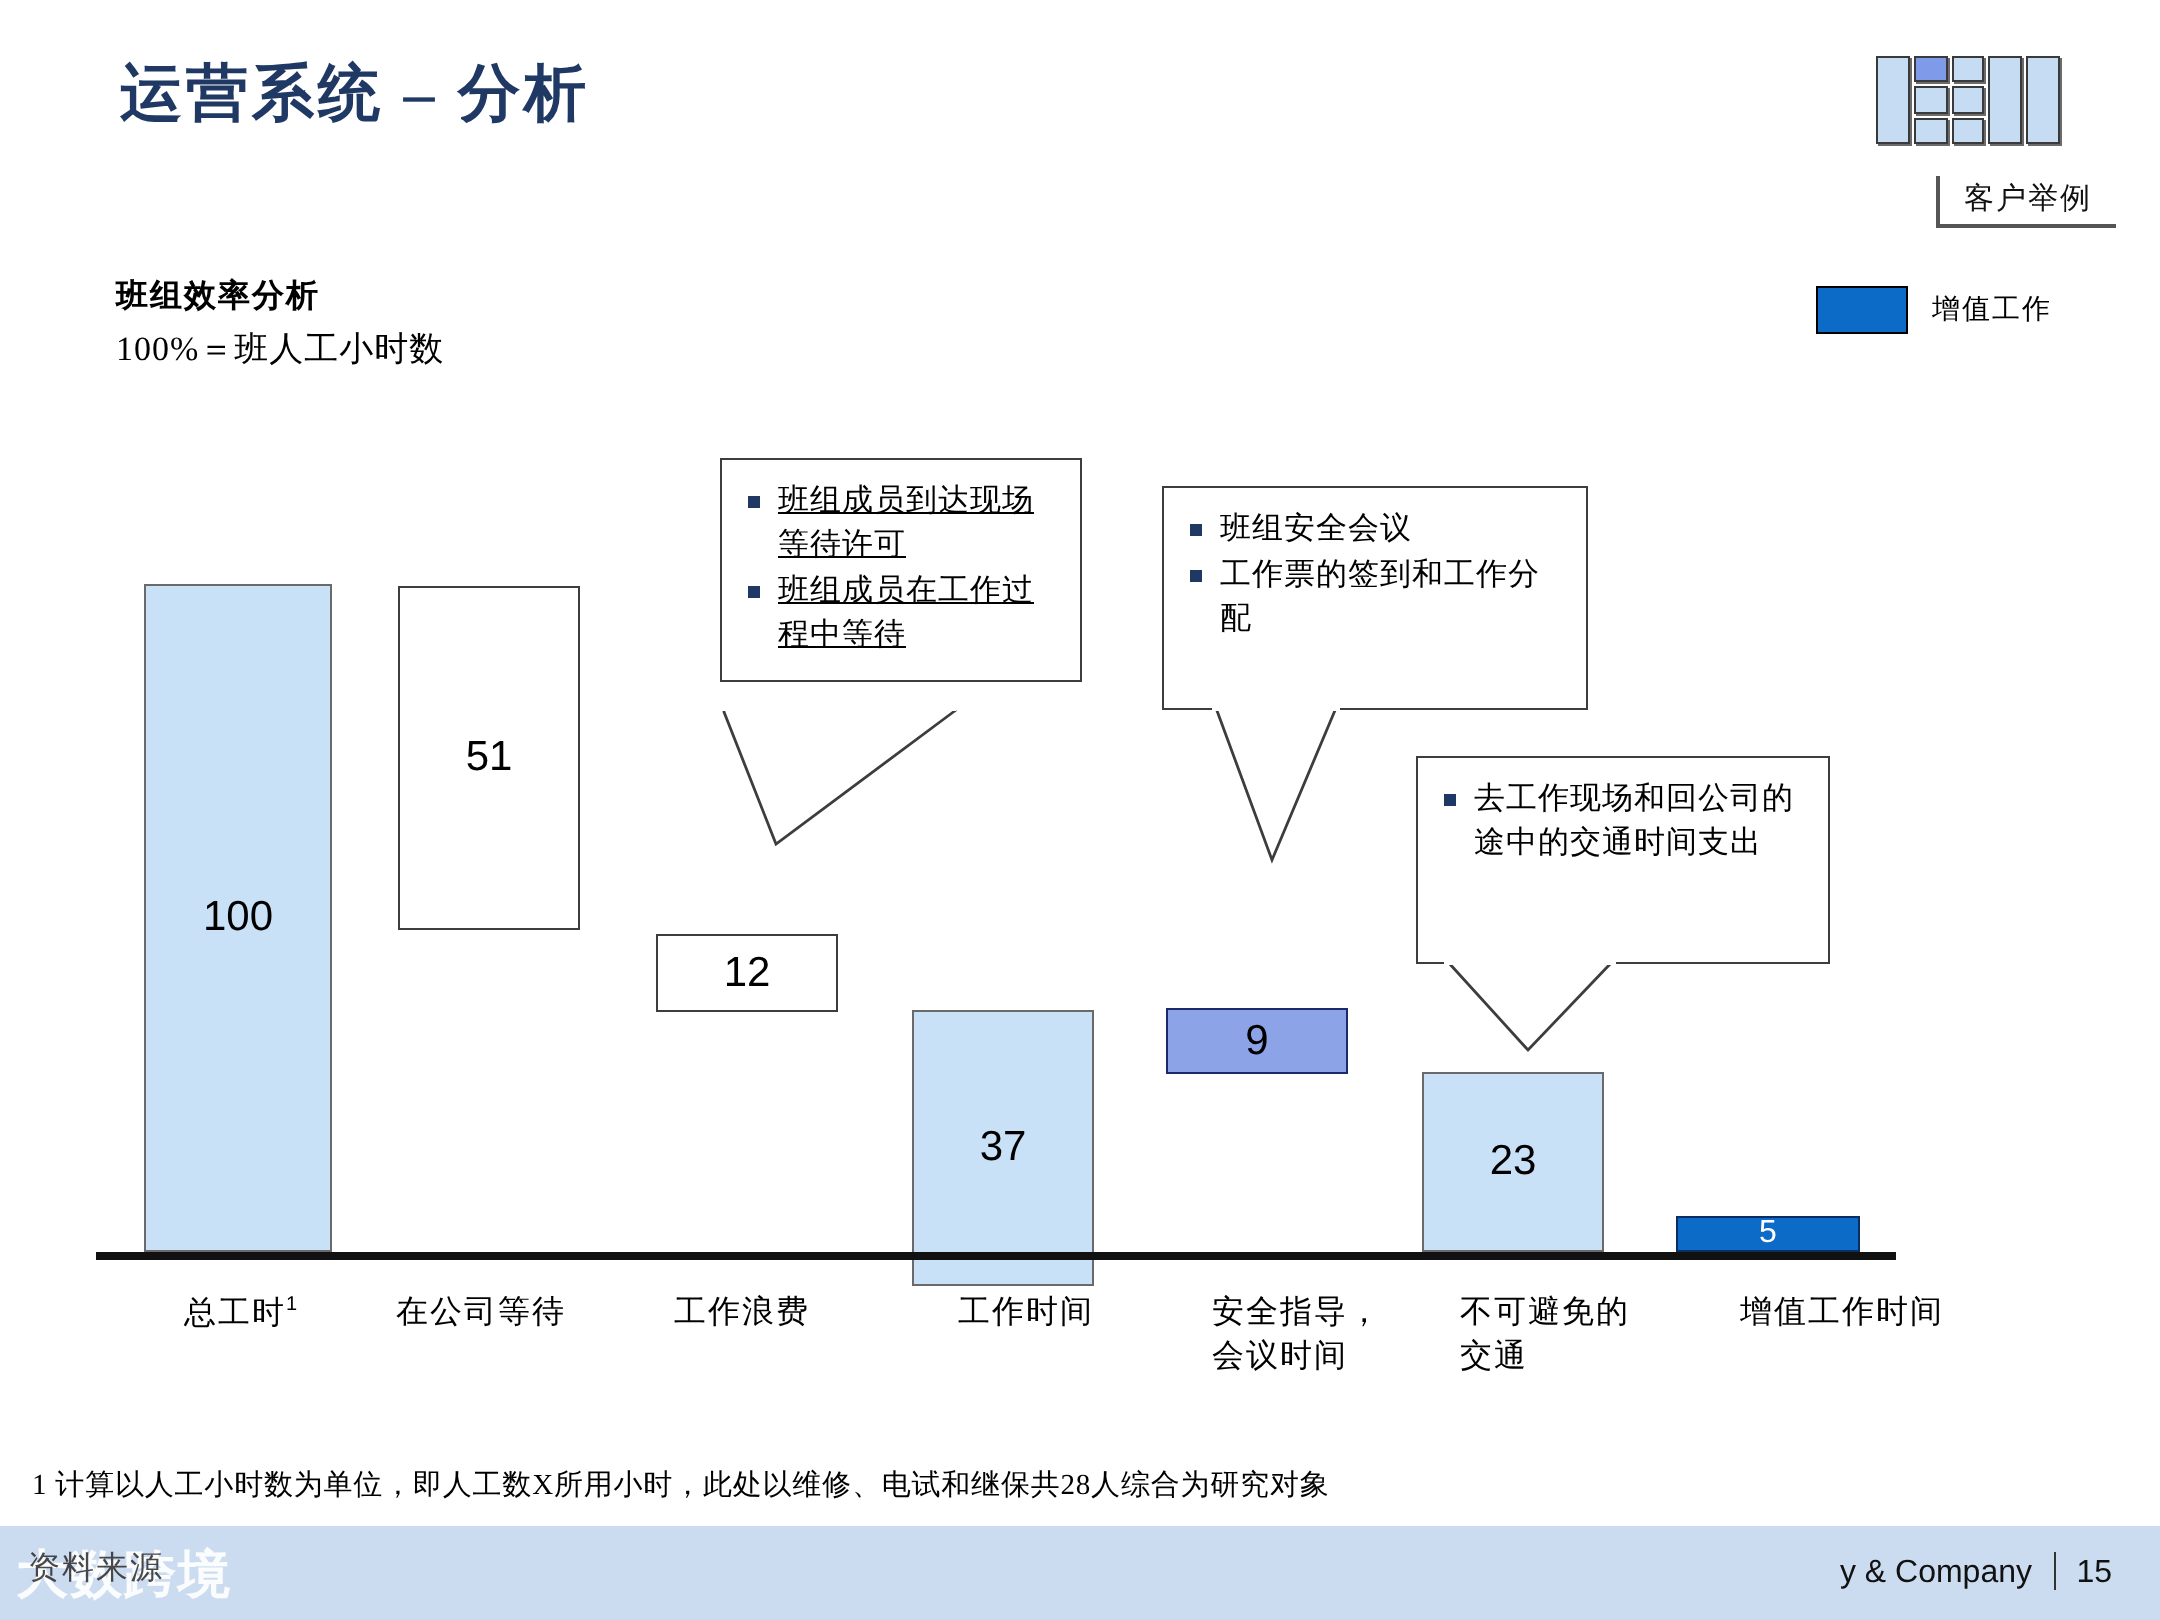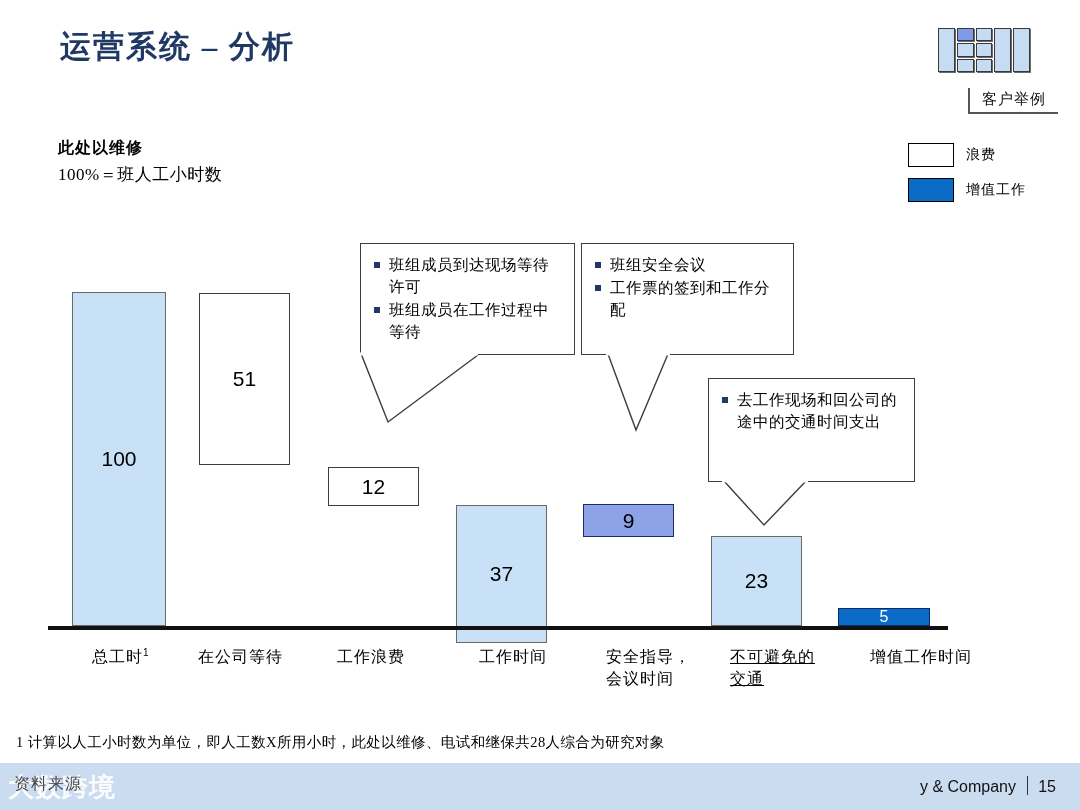--- a/index.html
+++ b/index.html
@@ -298,28 +298,24 @@
     <div class="nav-col">
       <div class="nav-cell"></div>
     </div>
     <div class="nav-col">
       <div class="nav-cell"></div>
     </div>
   </div>
 
   <div class="example-stamp">客户举例</div>
 
-  <div class="chart-title">此处以维修</div>
+  <div class="chart-title">班组效率分析</div>
   <div class="chart-subtitle">100%＝班人工小时数</div>
 
   <div class="legend">
-    <div class="legend-row">
-      <span class="legend-swatch" style="background:#ffffff"></span>
-      <span class="legend-label">浪费</span>
-    </div>
     <div class="legend-row">
       <span class="legend-swatch" style="background:#0b6bc7"></span>
       <span class="legend-label">增值工作</span>
     </div>
   </div>
 
   <div class="plot">
 
     <div class="bar fill-incident" style="left:72px; top:292px; width:94px; height:334px;">100</div>
 
@@ -339,25 +335,25 @@
   </div>
 
   <div class="cat-label" style="left:72px; top:646px; width:110px;">
     <span>总工时</span><sup>1</sup>
   </div>
   <div class="cat-label" style="left:178px; top:646px; width:130px;">在公司等待</div>
   <div class="cat-label" style="left:317px; top:646px; width:120px;">工作浪费</div>
   <div class="cat-label" style="left:459px; top:646px; width:70px; white-space:pre-line;">工作时间</div>
   <div class="cat-label" style="left:586px; top:646px; width:110px; white-space:pre-line;">安全指导，
 会议时间</div>
-  <div class="cat-label" style="left:710px; top:646px; width:110px; white-space:pre-line;text-decoration:underline;">不可避免的
+  <div class="cat-label" style="left:710px; top:646px; width:110px; white-space:pre-line;">不可避免的
 交通</div>
   <div class="cat-label" style="left:850px; top:646px; width:140px;">增值工作时间</div>
 
-  <div class="callout" style="left:360px; top:243px; width:215px; height:112px;">
+  <div class="callout" style="left:360px; top:229px; width:181px; height:112px;text-decoration:underline;">
     <ul>
       <li>班组成员到达现场等待许可</li>
       <li>班组成员在工作过程中等待</li>
     </ul>
   </div>
   <svg class="tail" style="left:360px; top:352px; width:230px; height:80px;" viewBox="0 0 230 80">
     <polyline points="2,2 2,4 28,70 118,3" fill="#ffffff" stroke="#3d3d3d" stroke-width="1.4"></polyline>
     <line x1="0" y1="2" x2="118" y2="2" stroke="#ffffff" stroke-width="3"></line>
   </svg>
 

